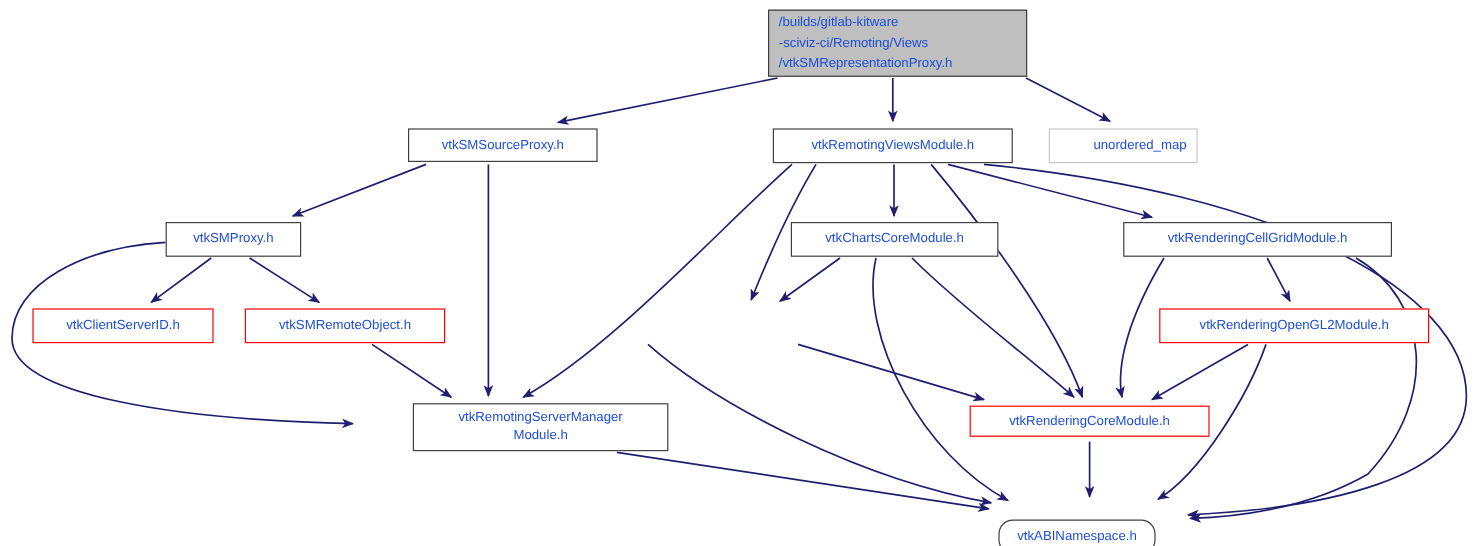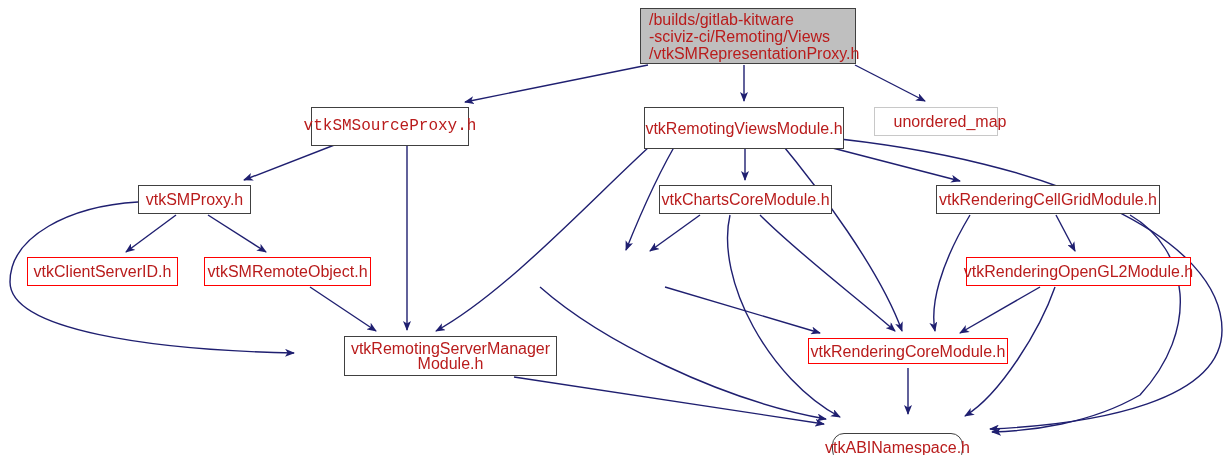--- a/index.html
+++ b/index.html
@@ -9,23 +9,23 @@
     background:#ffffff;
     font-family:"Liberation Sans","DejaVu Sans",sans-serif;
     overflow:hidden;
   }
   svg#edges{position:absolute;left:0;top:0;width:1232px;height:455px;}
   .node{
     position:absolute;
     box-sizing:border-box;
     display:flex;align-items:center;justify-content:center;
     text-align:center;
-    font-size:16px;
+    font-size:11px;
     line-height:15px;
-    color:#b91c1c;
+    color:#1d4ed8;
     background:#ffffff;
     border:1px solid #404040;
     white-space:pre;
     z-index:5;
   }
   .node.root{
     background:#bfbfbf;
     border:1px solid #404040;
     text-align:left;
     justify-content:flex-start;
@@ -102,23 +102,23 @@
       <path d="M 514,377 L 824,424"></path>
 
       <path d="M 908,368 L 908,414"></path>
     </g>
   </svg>
 
   <div class="node root" style="left:640px;top:8px;width:216px;height:56px;">/builds/gitlab-kitware
 -sciviz-ci/Remoting/Views
 /vtkSMRepresentationProxy.h</div>
 
-  <div class="node dark" style="left:311px;top:107px;width:158px;height:39px;font-family:Liberation Mono, monospace;">vtkSMSourceProxy.h</div>
+  <div class="node dark" style="left:340px;top:107px;width:158px;height:28px;">vtkSMSourceProxy.h</div>
 
-  <div class="node dark" style="left:644px;top:107px;width:200px;height:42px;">vtkRemotingViewsModule.h</div>
+  <div class="node dark" style="left:644px;top:107px;width:200px;height:29px;">vtkRemotingViewsModule.h</div>
 
   <div class="node thin" style="left:874px;top:107px;width:124px;height:29px;">unordered_map</div>
 
   <div class="node dark" style="left:138px;top:185px;width:113px;height:29px;">vtkSMProxy.h</div>
 
   <div class="node dark" style="left:659px;top:185px;width:173px;height:29px;">vtkChartsCoreModule.h</div>
 
   <div class="node dark" style="left:936px;top:185px;width:224px;height:29px;">vtkRenderingCellGridModule.h</div>
 
   <div class="node red" style="left:27px;top:257px;width:151px;height:29px;">vtkClientServerID.h</div>

